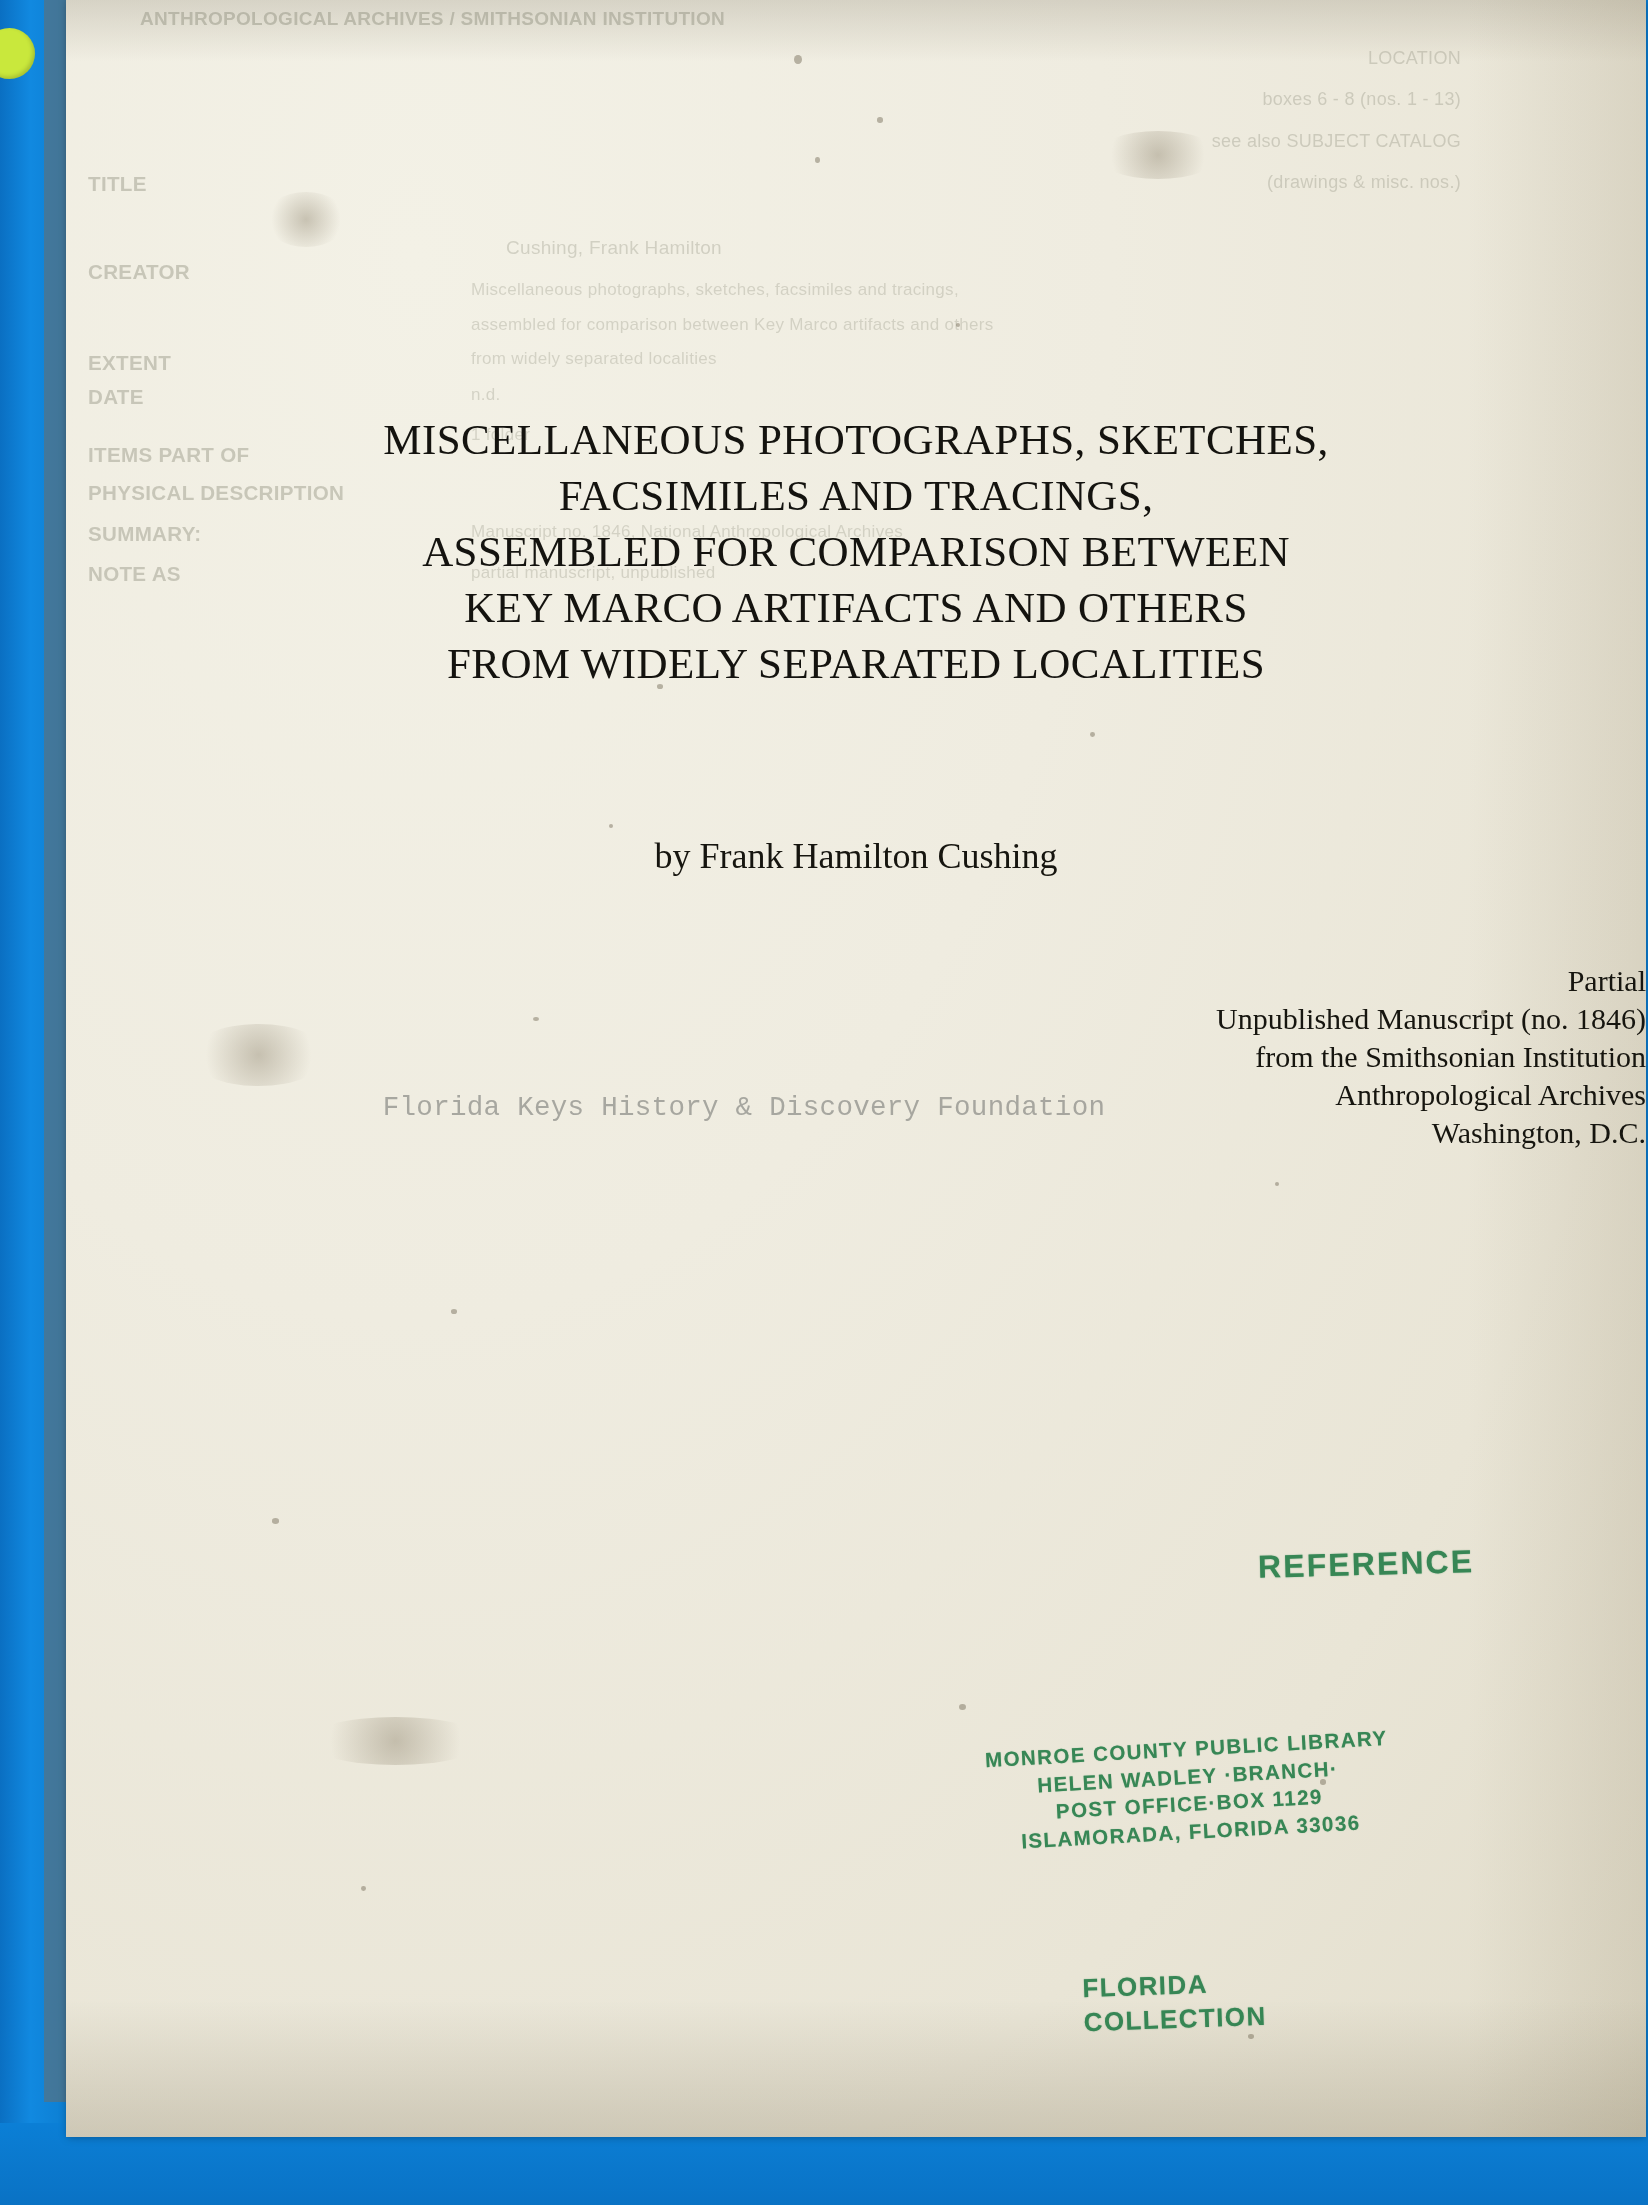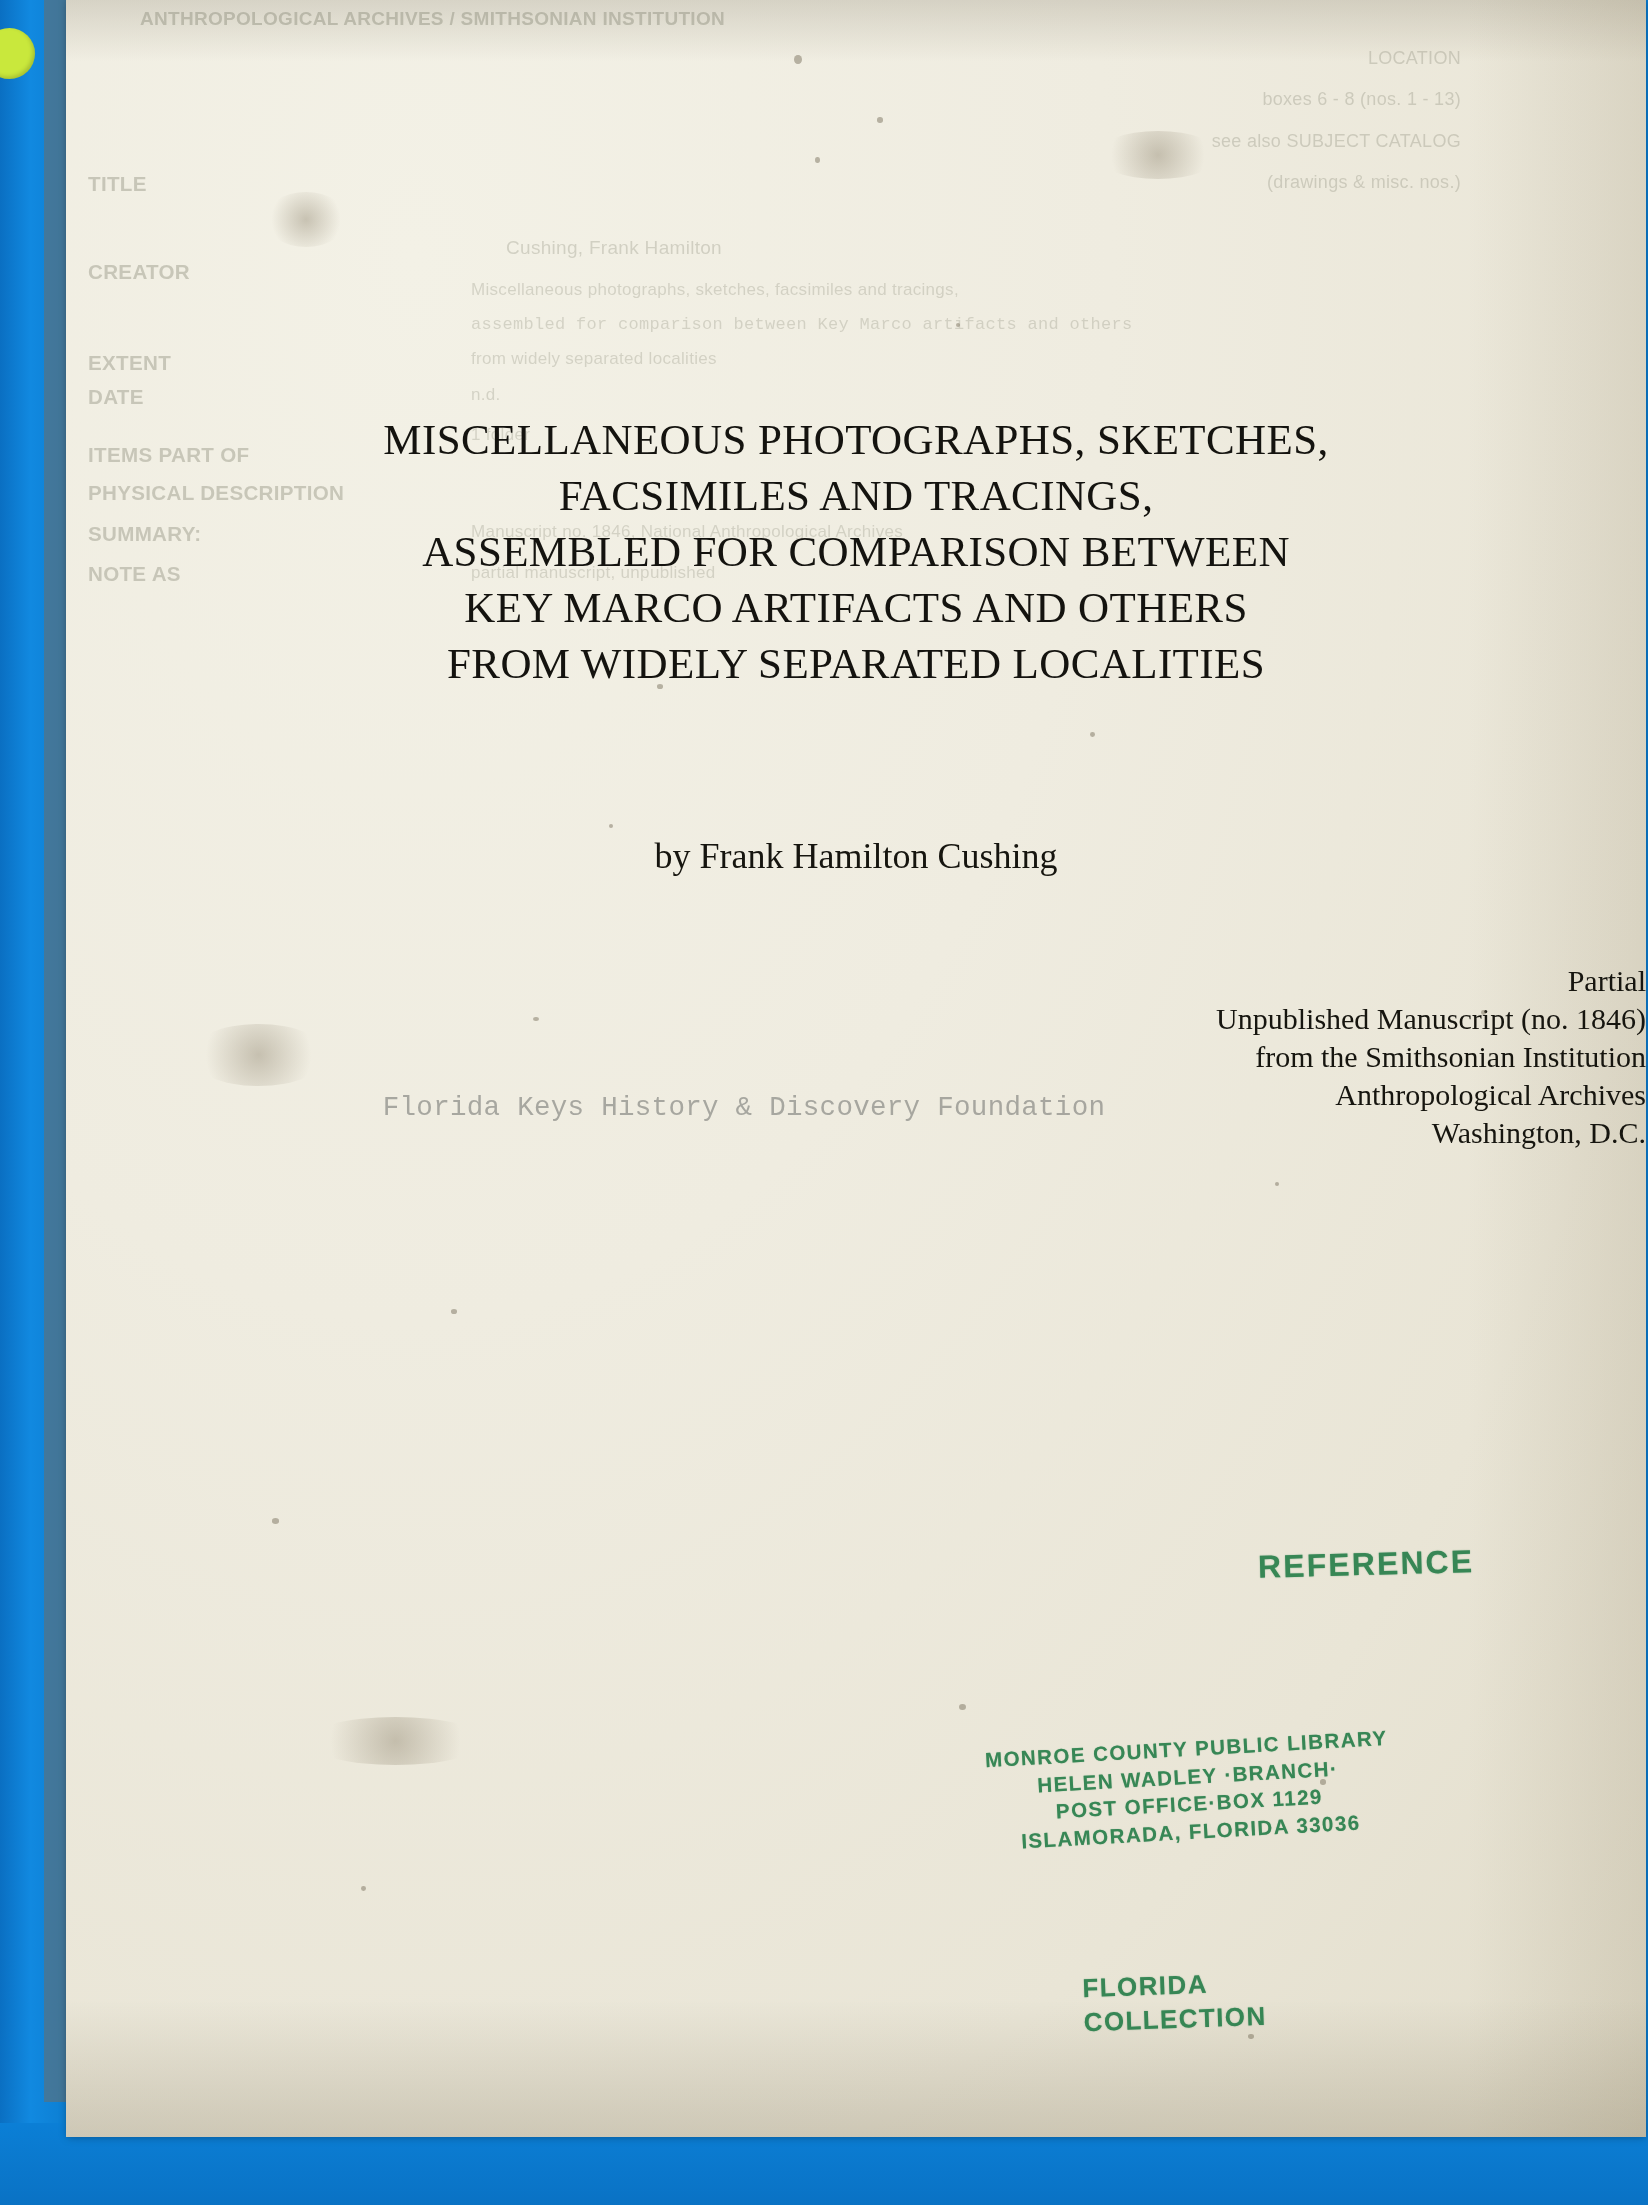--- a/index.html
+++ b/index.html
@@ -225,21 +225,21 @@
     <div class="showthrough st-left" style="top:172px;">TITLE</div>
     <div class="showthrough st-left" style="top:385px;">DATE</div>
     <div class="showthrough st-left" style="top:343px;margin-top:8px;">EXTENT</div>
     <div class="showthrough st-left" style="top:443px;">ITEMS PART OF</div>
     <div class="showthrough st-left" style="top:481px;">PHYSICAL DESCRIPTION</div>
     <div class="showthrough st-left" style="top:522px;">SUMMARY:</div>
     <div class="showthrough st-left" style="top:562px;">NOTE AS</div>
 
     <div class="showthrough st-mid" style="top:237px;">Cushing, Frank Hamilton</div>
     <div class="showthrough st-body" style="top:280px;">Miscellaneous  photographs,  sketches,  facsimiles  and  tracings,</div>
-    <div class="showthrough st-body" style="top:315px;font-family:Liberation Mono, monospace;">assembled  for  comparison  between  Key  Marco  artifacts  and  others</div>
+    <div class="showthrough st-body" style="top:315px;">assembled  for  comparison  between  Key  Marco  artifacts  and  others</div>
     <div class="showthrough st-body" style="top:349px;">from  widely  separated  localities</div>
     <div class="showthrough st-body" style="top:385px;">n.d.</div>
     <div class="showthrough st-body" style="top:425px;">1  folder</div>
     <div class="showthrough st-body" style="top:522px;">Manuscript  no.  1846,  National  Anthropological  Archives</div>
     <div class="showthrough st-body" style="top:563px;">partial  manuscript,  unpublished</div>
 
     <div class="title-block">
       <div class="title-line">MISCELLANEOUS PHOTOGRAPHS, SKETCHES,</div>
       <div class="title-line">FACSIMILES AND TRACINGS,</div>
       <div class="title-line">ASSEMBLED FOR COMPARISON BETWEEN</div>

